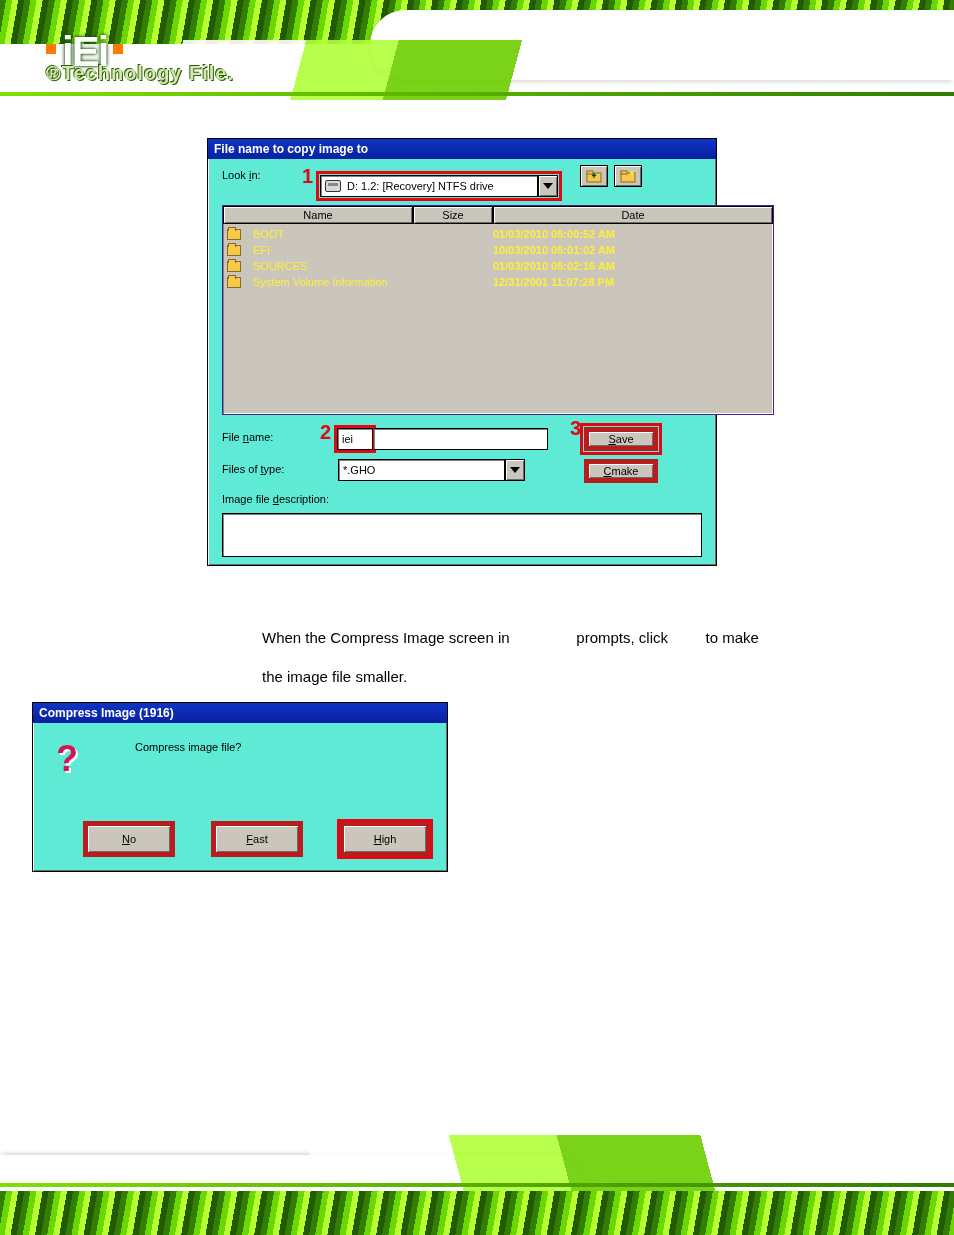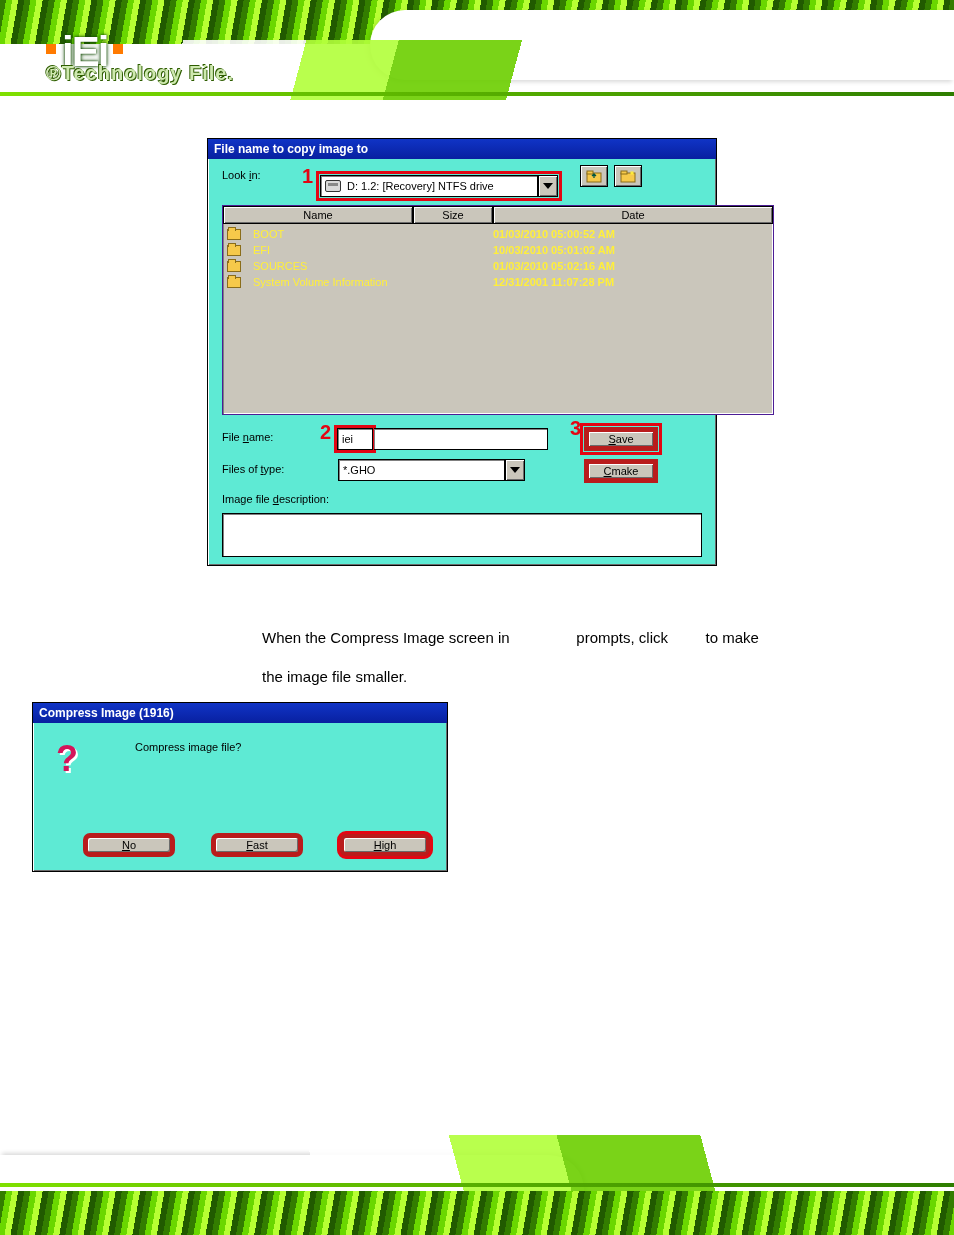--- a/index.html
+++ b/index.html
@@ -215,21 +215,21 @@
   #dlg2 .body { position:relative; width:100%; height:calc(100% - 20px); padding:10px 14px; }
   .q-icon {
     position:absolute; left:14px; top:16px;
     width:40px;height:40px;
     display:flex;align-items:center;justify-content:center;
     font-size:36px; font-weight:900; color:#d4145a;
     text-shadow: 2px 2px 0 #fff;
   }
   #dlg2 .msg { position:absolute; left:70px; top:18px; font-size:11px;margin-left:32px; }
   #dlg2 .btn-row { position:absolute; left:50px; bottom:14px; display:flex; gap:36px; }
-  #dlg2 .btn { min-width:92px; height:24px;border-radius:7px; }
+  #dlg2 .btn { min-width:92px; height:36px; }
 
   u.mn { text-decoration: underline; }
 </style>
 </head>
 <body>
 
 <div class="header-strip">
   <div class="pcb-band"></div>
   <div class="overlay"></div>
   <div class="swoosh"></div>

